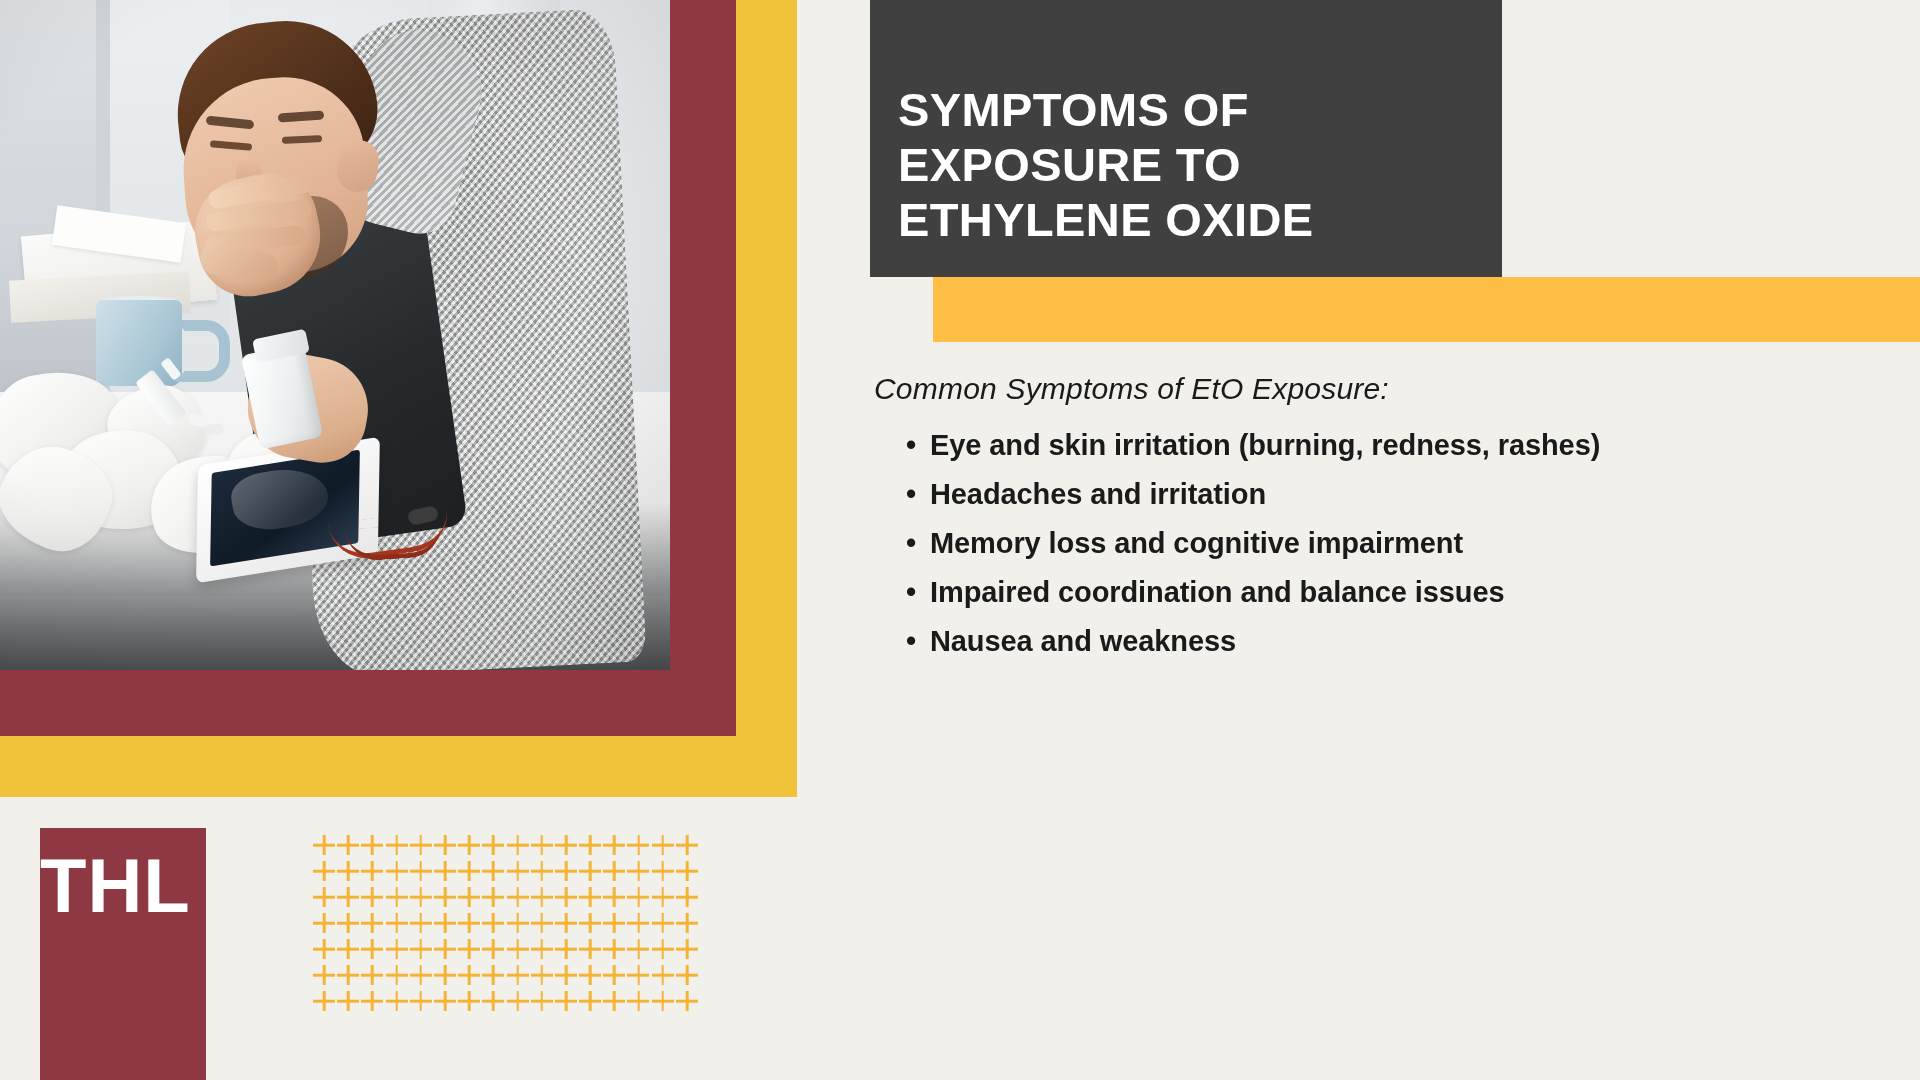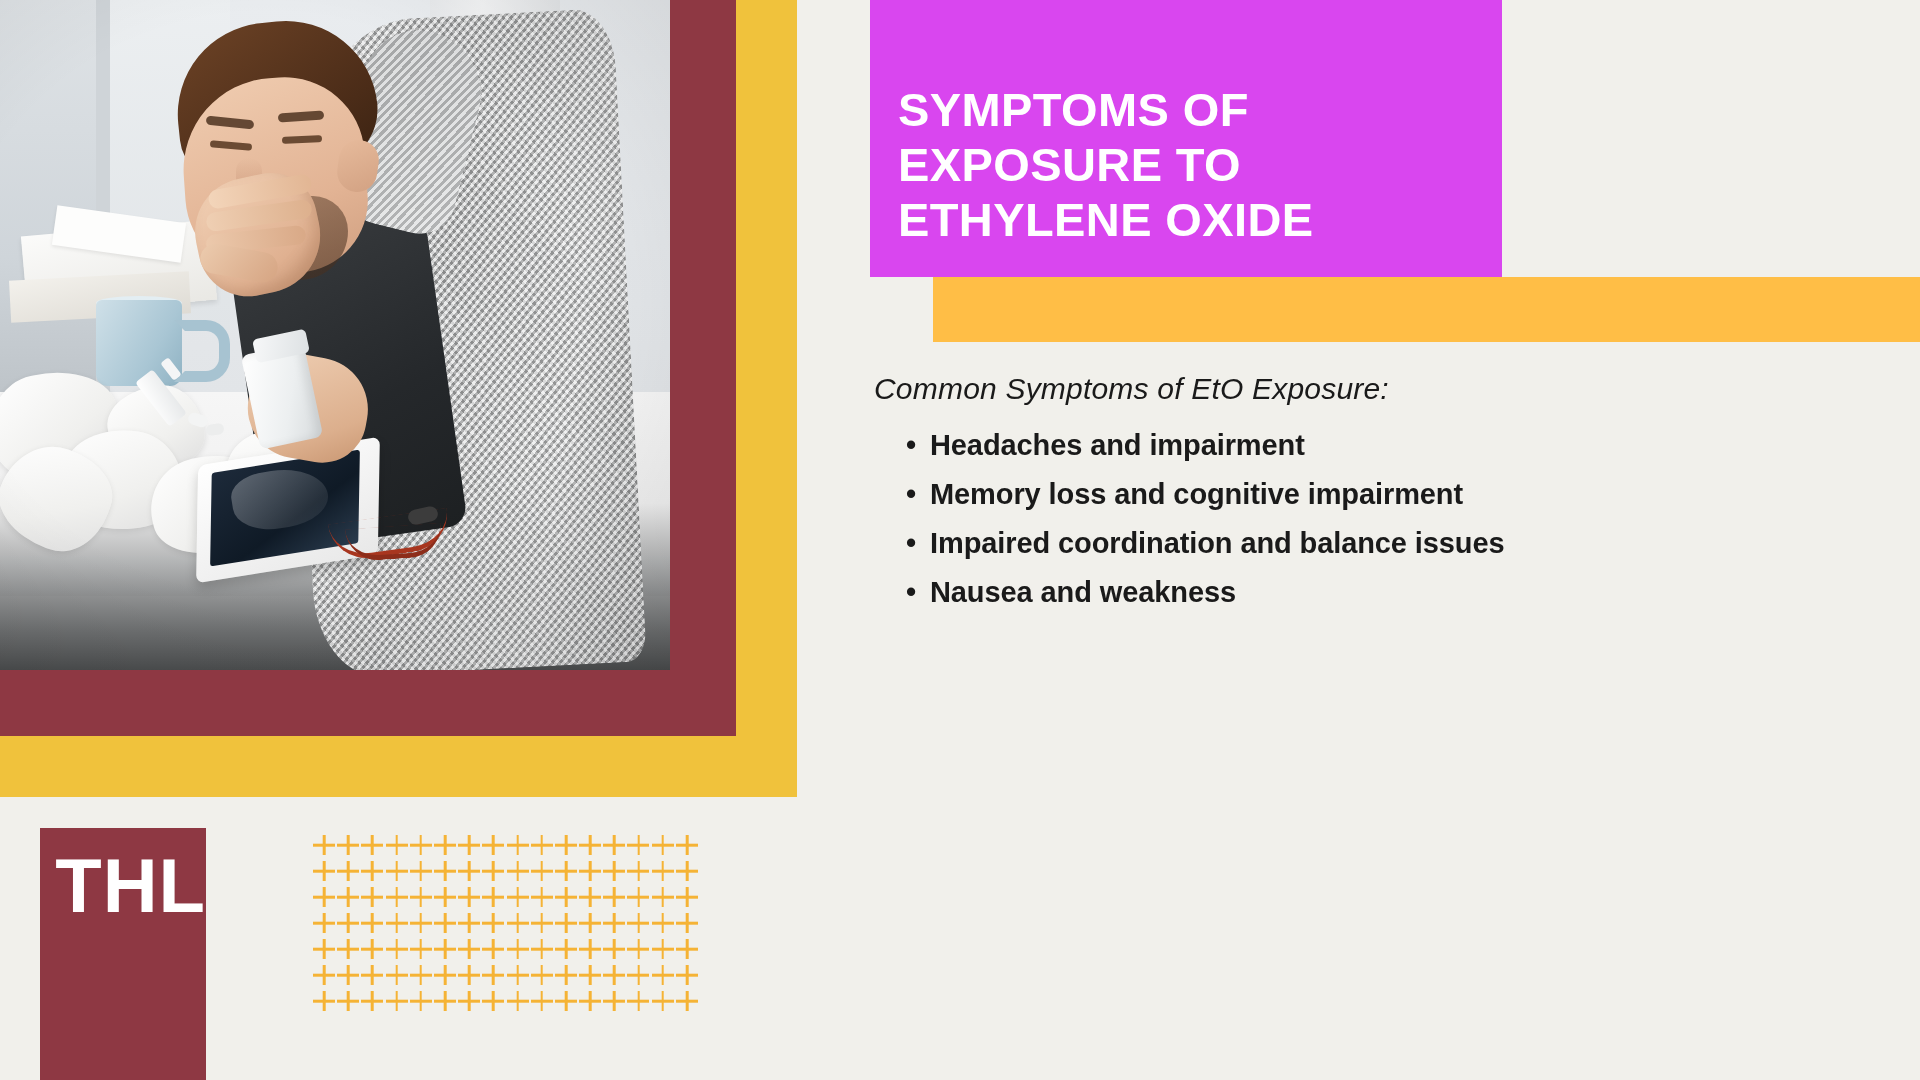--- a/index.html
+++ b/index.html
@@ -322,21 +322,21 @@
     position: absolute;
     left: 40px; top: 828px;
     width: 166px; height: 260px;
     background: #8E3843;
     z-index: 4;
   }
   #thl-logo-text {
     position: absolute;
     left: 0; top: 20px;
     width: 166px;
-    text-align: right;
+    text-align: left;
     color: #FFFFFF;
     font-size: 76px;
     font-weight: 700;
     letter-spacing: 1px;
     line-height: 1;
     font-family: "Liberation Sans", sans-serif;
   }
 
   
   #plus-pattern {
@@ -364,21 +364,21 @@
   .plus-cell::after {
     top: 50%; left: 1px; width: 22px; height: 2.6px;
     transform: translateY(-50%);
   }
 
   
   #header-box {
     position: absolute;
     left: 870px; top: 0;
     width: 632px; height: 277px;
-    background: #d946ef;
+    background: #404040;
     z-index: 3;
   }
   #header-title {
     position: absolute;
     left: 28px; top: 52px;
     width: 586px;
     color: #FFFFFF;
     font-size: 47px;
     font-weight: 700;
     line-height: 1.16;
@@ -629,18 +629,19 @@
   </div>
 
 <div id="header-box">
   <h1 id="header-title">SYMPTOMS OF EXPOSURE TO ETHYLENE OXIDE</h1>
 </div>
 <div id="header-accent-bar"></div>
 
 <div id="content-panel">
   <p id="content-subtitle">Common Symptoms of EtO Exposure:</p>
   <ul id="symptoms-list">
-      <li>Headaches and impairment</li>
+      <li>Eye and skin irritation (burning, redness, rashes)</li>
+      <li>Headaches and irritation</li>
       <li>Memory loss and cognitive impairment</li>
       <li>Impaired coordination and balance issues</li>
       <li>Nausea and weakness</li>
     </ul>
 </div>
 
 </body></html>

